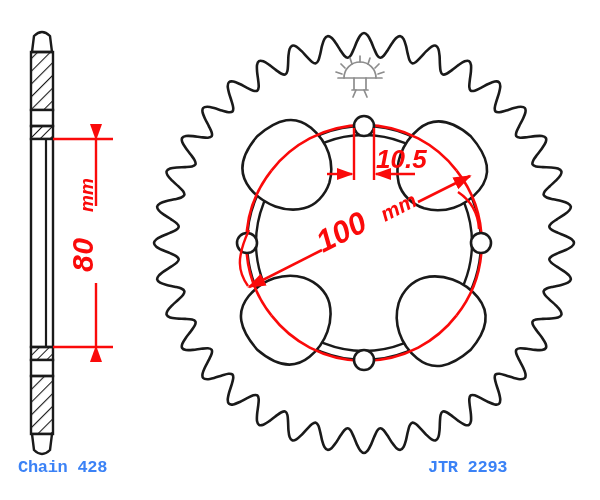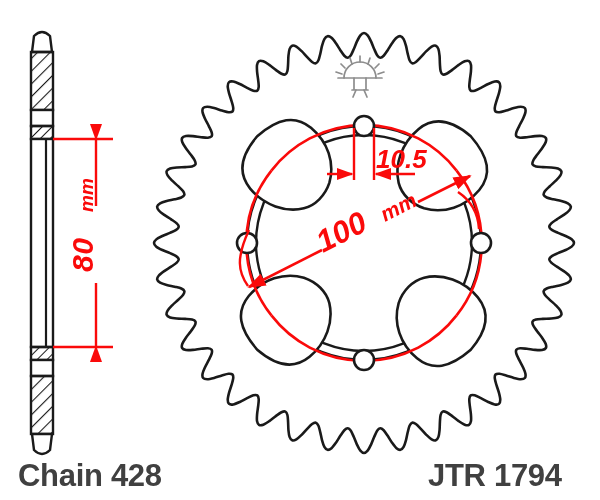--- a/index.html
+++ b/index.html
@@ -15,24 +15,24 @@
     overflow: hidden;
   }
   #stage {
     position: absolute;
     left: 0; top: 0;
     width: 600px;
     height: 500px;
   }
   .lbl {
     position: absolute;
-    color: #404040;
-    font-family: Liberation Sans, sans-serif;
+    color: #3b82f6;
+    font-family: Liberation Mono, monospace;
     font-weight: bold;
-    font-size: 31px;
+    font-size: 17px;
     letter-spacing: -0.3px;
     white-space: nowrap;
   }
   #chain-label { left: 18px; top: 458px; }
   #part-label  { left: 428px; top: 458px; }
 </style>
 </head>
 <body>
 
 <div id="stage">
@@ -171,14 +171,14 @@
         <line x1="379" y1="64" x2="375" y2="68"></line>
         <line x1="336" y1="72" x2="342" y2="74"></line>
         <line x1="384" y1="72" x2="378" y2="74"></line>
         <path d="M354,78 L354,90 M366,78 L366,90 M352,90 L368,90"></path>
         <path d="M356,90 L353,97 M364,90 L367,97"></path>
       </g>
     </g>
   </svg>
 
   <div class="lbl" id="chain-label">Chain 428</div>
-  <div class="lbl" id="part-label">JTR 1794</div>
+  <div class="lbl" id="part-label">JTR 2293</div>
 </div>
 
 </body></html>

